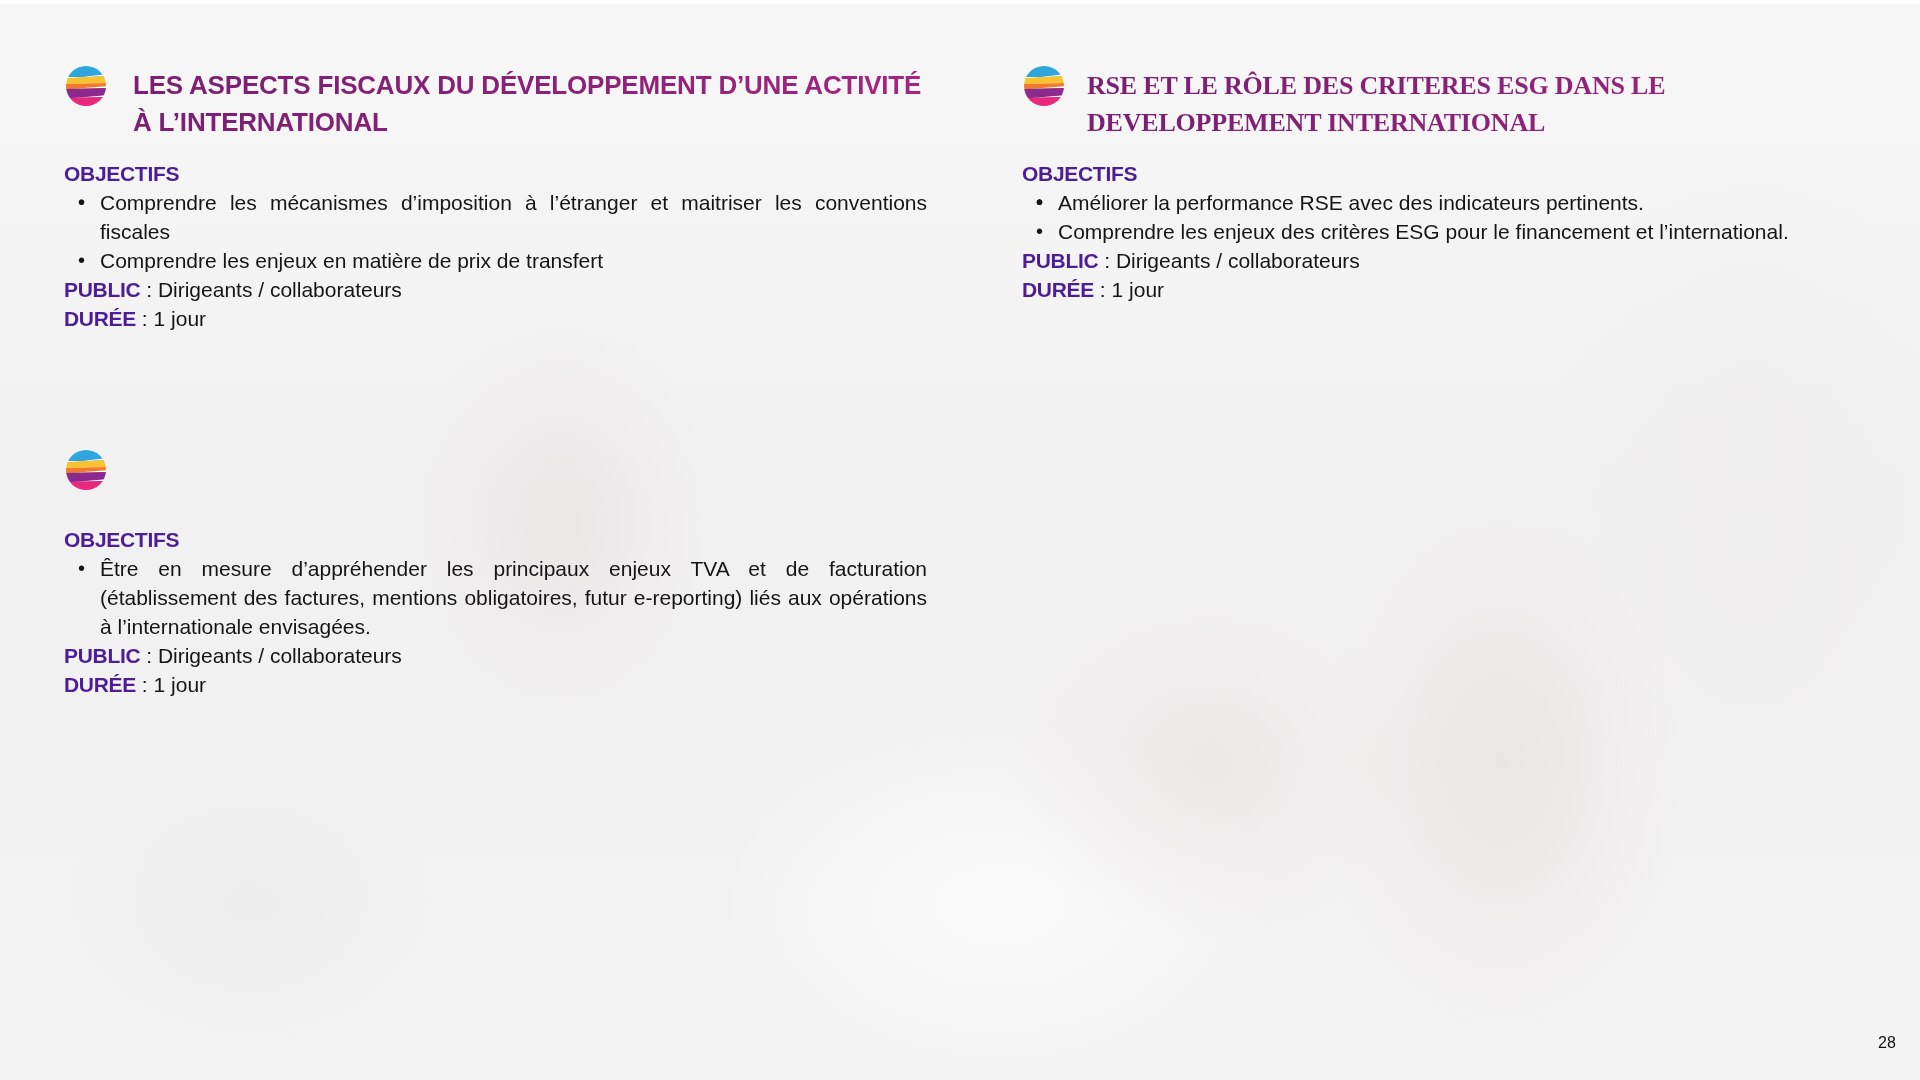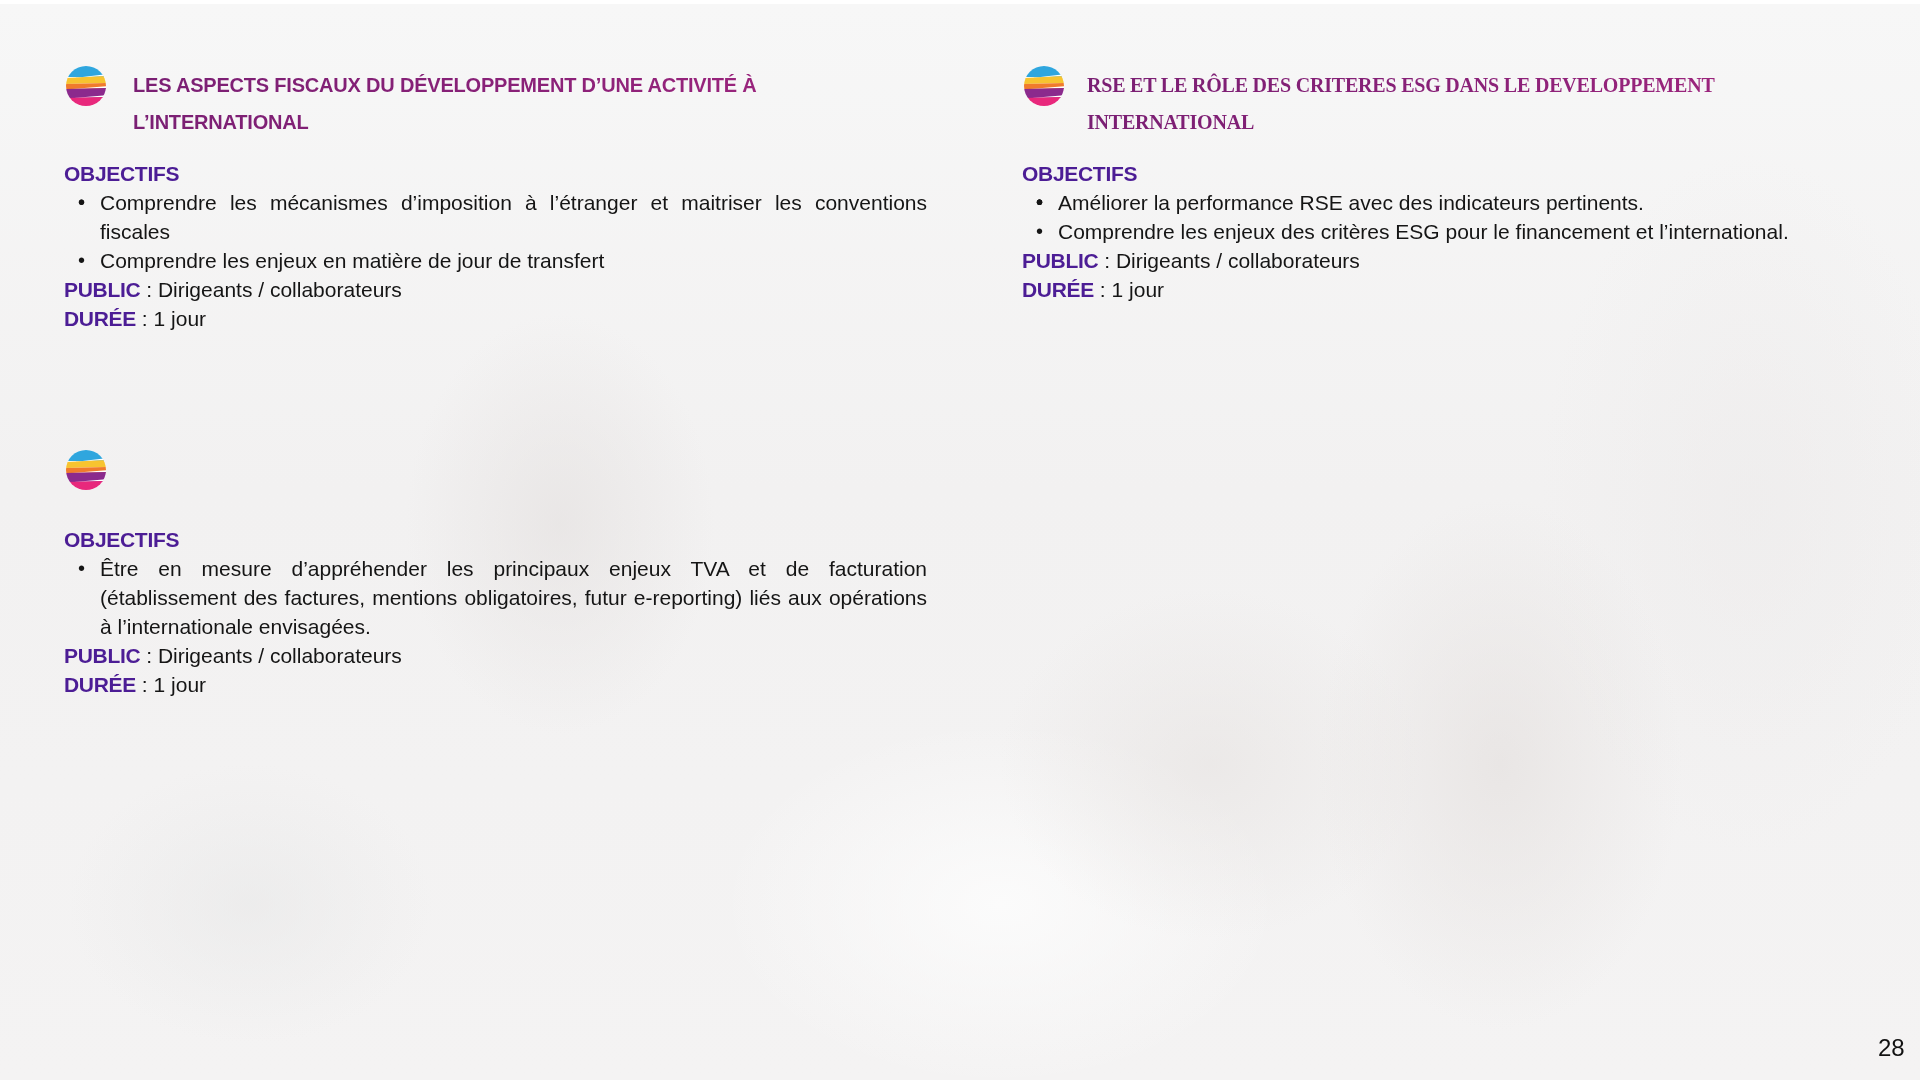--- a/index.html
+++ b/index.html
@@ -24,21 +24,21 @@
 
   .block { position: absolute; }
   .heading-row { position: relative; }
   .icon {
     position: absolute; width: 44px; height: 44px; left: 0; top: 0;
   }
   .heading {
     margin: 0;
     font-family: "Liberation Sans", "DejaVu Sans", sans-serif;
     font-weight: bold;
-    font-size: 20px;
+    font-size: 26px;
     line-height: 37px;
     letter-spacing: -0.2px;
     background: linear-gradient(90deg, #7a1f73 0%, #8a2178 50%, #a5267f 100%);
     -webkit-background-clip: text; background-clip: text;
     color: #8a2178;
     -webkit-text-fill-color: transparent;
   }
   .body {
     font-size: 21px; line-height: 29px; color: #151515;
   }
@@ -48,21 +48,21 @@
   }
   ul.objectives li {
     position: relative; padding-left: 36px; text-align: justify;
   }
   ul.objectives li .bullet {
     position: absolute; left: 14px; top: 0; font-size: 20px;
   }
   .meta-line { white-space: nowrap; }
 
   .page-number {
-    position: absolute; left: 1878px; top: 1034px; font-size: 24px; color: #111;
+    position: absolute; left: 1878px; top: 1034px; font-size: 16px; color: #111;
   }
 </style>
 </head>
 <body>
 
 <div class="topband"></div>
 <div class="bg"></div>
 
 <section class="block" style="left:64px; top:64px; width:870px;">
   <div class="heading-row" style="padding-left:69px; min-height:74px;">
@@ -81,21 +81,21 @@
         <polygon points="0,34 44,33 44,44 0,44" fill="#e8287c"></polygon>
       </g>
     </svg>
     <h2 class="heading" style="position:relative; top:3px;">LES ASPECTS FISCAUX DU DÉVELOPPEMENT D’UNE ACTIVITÉ À L’INTERNATIONAL</h2>
   </div>
   <div class="body" style="margin-top:21px; width:863px;">
     <div class="label-strong">OBJECTIFS</div>
     <ul class="objectives">
       <li><span class="bullet">•</span></li>
       <li><span class="bullet">•</span><span>Comprendre les mécanismes d’imposition à l’étranger et maitriser les conventions fiscales</span></li>
-      <li><span class="bullet">•</span><span>Comprendre les enjeux en matière de jour de transfert</span></li>
+      <li><span class="bullet">•</span><span>Comprendre les enjeux en matière de prix de transfert</span></li>
     </ul>
     <div class="meta-line"><span class="label-strong">PUBLIC</span><span> : Dirigeants / collaborateurs</span></div>
     <div class="meta-line"><span class="label-strong">DURÉE</span><span> : 1 jour</span></div>
   </div>
 </section>
 
 <section class="block" style="left:64px; top:448px; width:870px;">
   <div class="heading-row" style="padding-left:69px; min-height:44px;">
     <svg class="icon" viewBox="0 0 44 44" style="top:0;">
       <defs>

